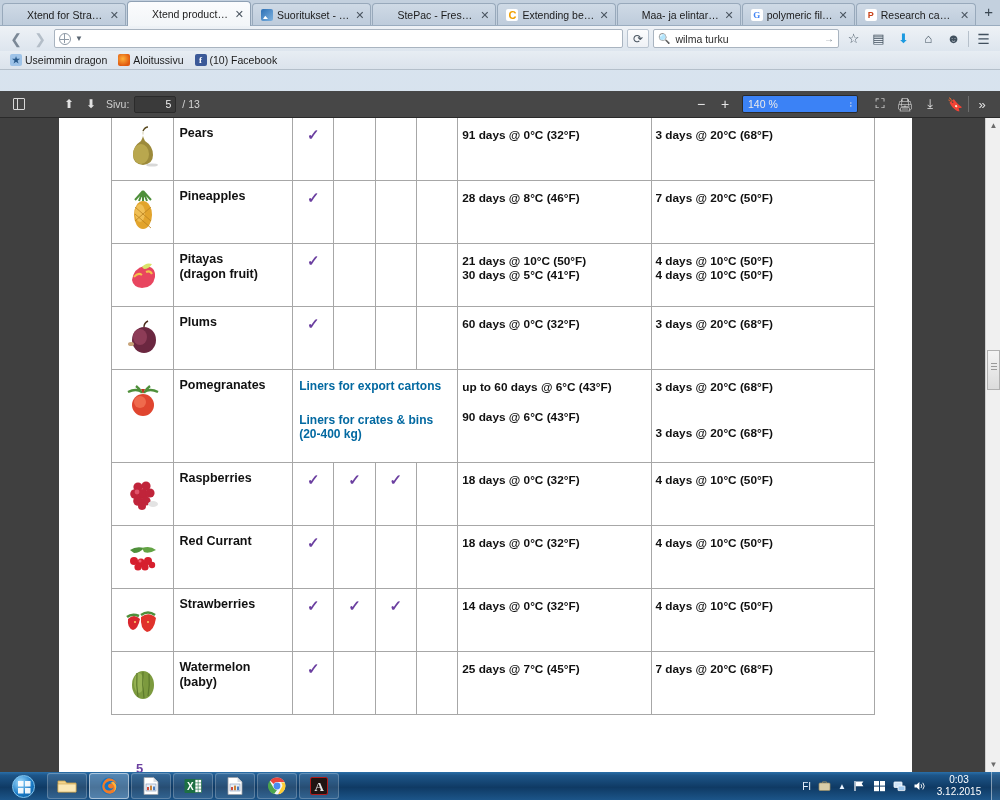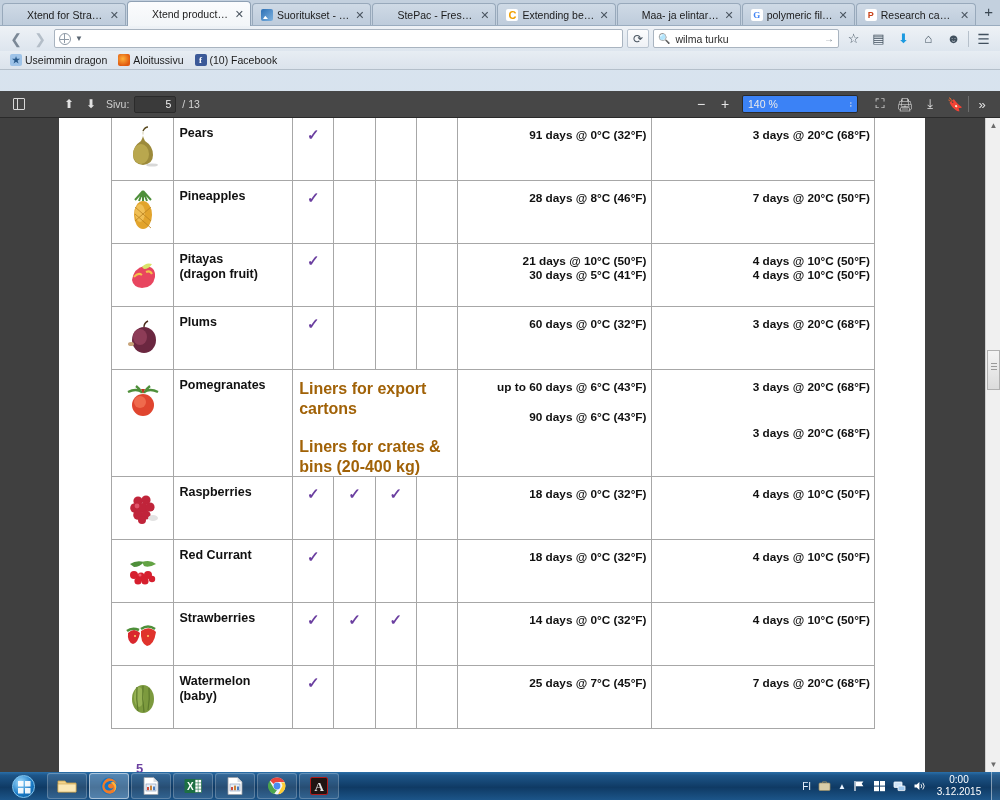--- a/index.html
+++ b/index.html
@@ -105,39 +105,39 @@
   .zbtn { width: 22px; height: 19px; display: flex; align-items: center; justify-content: center;
           color: #e6e6e6; font-size: 14px; }
   .zoomsel { width: 116px; height: 18px; background: #3b82f6; border: 1px solid #2b2b2b;
              border-radius: 2px; color: #eaeaea; font-size: 10.5px;
              display: flex; align-items: center; padding: 0 5px; margin-left: 4px; }
   .zoomsel .caret { margin-left: auto; font-size: 8px; letter-spacing: 0; line-height: 7px; text-align:center;}
   .tb-right { display: flex; align-items: center; gap: 1px; margin-left: 10px; }
   .rbtn { width: 24px; height: 20px; display: flex; align-items: center; justify-content: center;
           color: #e2e2e2; font-size: 13px; }
 
-  .pdfscrollarea { position: absolute; left: 0; top: 27px; width: 1000px; height: 654px;
+  .pdfscrollarea { position: absolute; left: 0; top: 27px; width: 912px; height: 654px;
                    background: #404040; overflow: hidden; }
   .pdfpage { position: absolute; left: 59px; top: 0; width: 866px; background: #fff;
              height: 654px; }
 
   
   table.cat { border-collapse: collapse; position: absolute; left: 52px; top: -1px;
               width: 764px; font-family: "Liberation Sans", sans-serif; }
   table.cat td { border: 1px solid #a7a7a7; vertical-align: top; padding: 0; }
   .c-img   { width: 62px; }
   .c-name  { width: 118px; }
   .c-chk   { width: 41px; }
   .c-life  { width: 192px; }
   .c-shelf { width: 222px; margin-left: 26px; }
   .name-cell { font-size: 12.5px; font-weight: bold; color: #111; padding: 8px 0 0 5px;
                line-height: 1.18; }
-  .data-cell { font-size: 11.8px; font-weight: bold; color: #111; text-align: right;
+  .data-cell { font-size: 11.8px; font-weight: bold; color: #111; text-align: left;
                padding: 10px 4px 0 4px; line-height: 1.22; }
-  .liner-cell { font-size: 16px; font-weight: bold; color: #a16207; padding: 9px 6px 0 6px;
+  .liner-cell { font-size: 12px; font-weight: bold; color: #0369a1; padding: 9px 6px 0 6px;
                 line-height: 1.22; }
   .check { color: #6b3fa0; font-size: 15px; font-weight: bold; text-align: center;
            padding-top: 9px; line-height: 1; }
   .fruit { width: 46px; height: 46px; margin: 6px auto 0 auto; display: block; }
 
   .pagenum { position: absolute; left: 77px; top: 643px; font-size: 13px;
              font-weight: bold; color: #6b3fa0; }
 
   
   .pdfscroll { position: absolute; right: 0; top: 27px; width: 15px; height: 654px;
@@ -671,18 +671,18 @@
           <rect x="5" y="6" width="7" height="4.6" rx=".6" fill="#9fc9ef" stroke="#fff" stroke-width=".8"></rect>
         </svg>
     </span>
     <span class="tricon">
       <svg width="13" height="12" viewBox="0 0 13 12">
           <path d="M1.5 4.4h2.2L6.4 2v8L3.7 7.6H1.5z" fill="#fff"></path>
           <path d="M8 4.2a3 3 0 0 1 0 3.8M9.8 2.8a5 5 0 0 1 0 6.6" stroke="#fff" stroke-width=".9" fill="none"></path>
         </svg>
     </span>
     <div class="clock">
-      <div>0:00</div>
+      <div>0:03</div>
       <div>3.12.2015</div>
     </div>
   </div>
   <div class="showdesk"></div>
 </div>
 
 </body></html>

